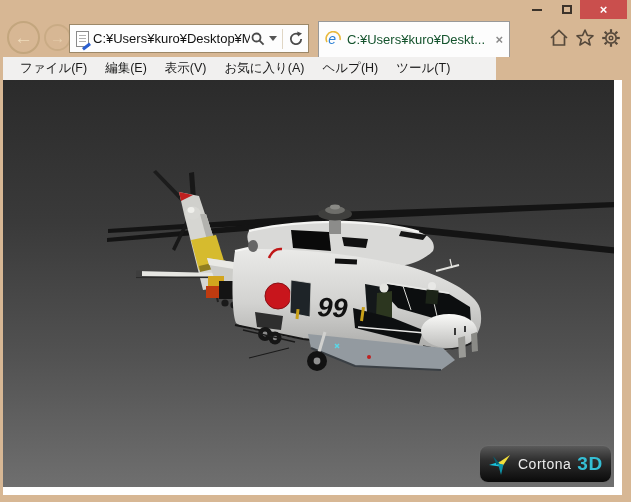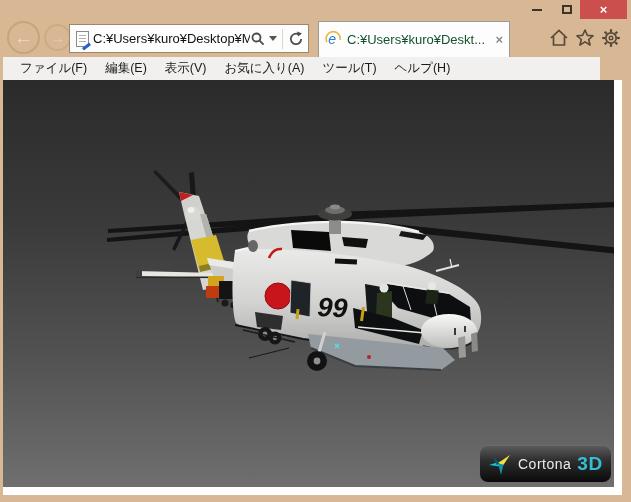--- a/index.html
+++ b/index.html
@@ -32,21 +32,21 @@
   .caret-down{width:0;height:0;border-left:4px solid transparent;border-right:4px solid transparent;border-top:5px solid #555;}
   .addr-sep{width:1px;height:20px;background:#e0d6c4;margin:0 2px;}
   .tab{position:absolute;left:318px;top:2px;width:192px;height:36px;background:#fdfdfd;
     border:1px solid #999;border-bottom:none;display:flex;align-items:center;padding:0 6px;gap:5px;}
   .tab-title{flex:1 1 auto;font-size:13px;color:#14532d;white-space:nowrap;overflow:hidden;}
   .tab-close{flex:0 0 auto;color:#8a8a8a;font-size:13px;font-weight:bold;line-height:1;}
   .tb-icons{position:absolute;right:9px;top:8px;display:flex;gap:4px;}
   .tb-icons svg{display:block;}
 
   
-  .menubar{position:absolute;left:3px;top:57px;width:597px;height:23px;background:#f1f0ef;
+  .menubar{position:absolute;left:3px;top:57px;width:493px;height:23px;background:#f1f0ef;
     display:flex;align-items:center;padding-left:8px;}
   .menu-item{font-size:12.5px;color:#1a1a1a;padding:2px 9px;white-space:nowrap;}
 
   
   .content{position:absolute;left:3px;top:80px;width:619px;height:415px;background:#fff;}
   .viewport{position:absolute;left:0;top:0;width:611px;height:407px;
     background:linear-gradient(180deg,#2b2b2b 0%,#3a3a3a 35%,#525252 68%,#6f6f6f 100%);overflow:hidden;}
   .viewport svg.scene{position:absolute;left:0;top:0;}
 
   
@@ -134,22 +134,22 @@
         </g>
       </svg>
     </div>
   </div>
 
   <div class="menubar">
     <span class="menu-item">ファイル(F)</span>
     <span class="menu-item">編集(E)</span>
     <span class="menu-item">表示(V)</span>
     <span class="menu-item">お気に入り(A)</span>
+    <span class="menu-item">ヘルプ(H)</span>
     <span class="menu-item">ツール(T)</span>
-    <span class="menu-item">ヘルプ(H)</span>
   </div>
 
   <div class="content">
     <div class="viewport">
 
       <svg class="scene" width="611" height="407" viewBox="0 0 611 407">
         <defs>
           <linearGradient id="bodyGrad" x1="0" y1="0" x2="0" y2="1">
             <stop offset="0" stop-color="#ececea"></stop>
               <stop offset=".55" stop-color="#d2d2d0"></stop>

